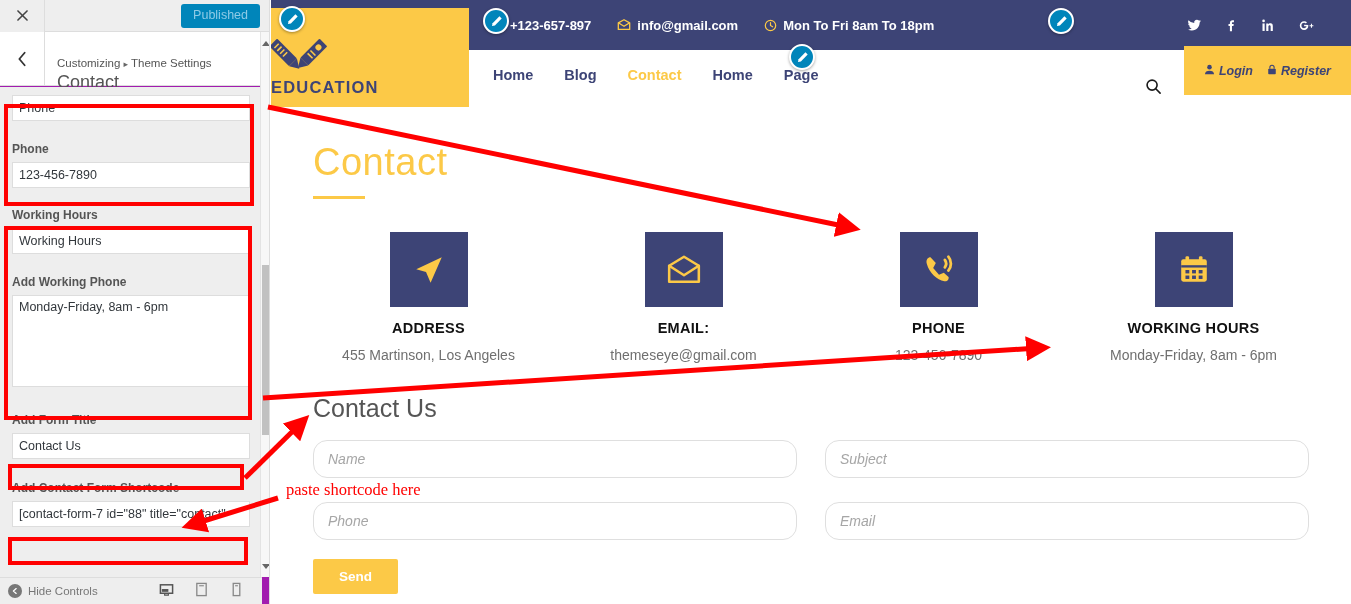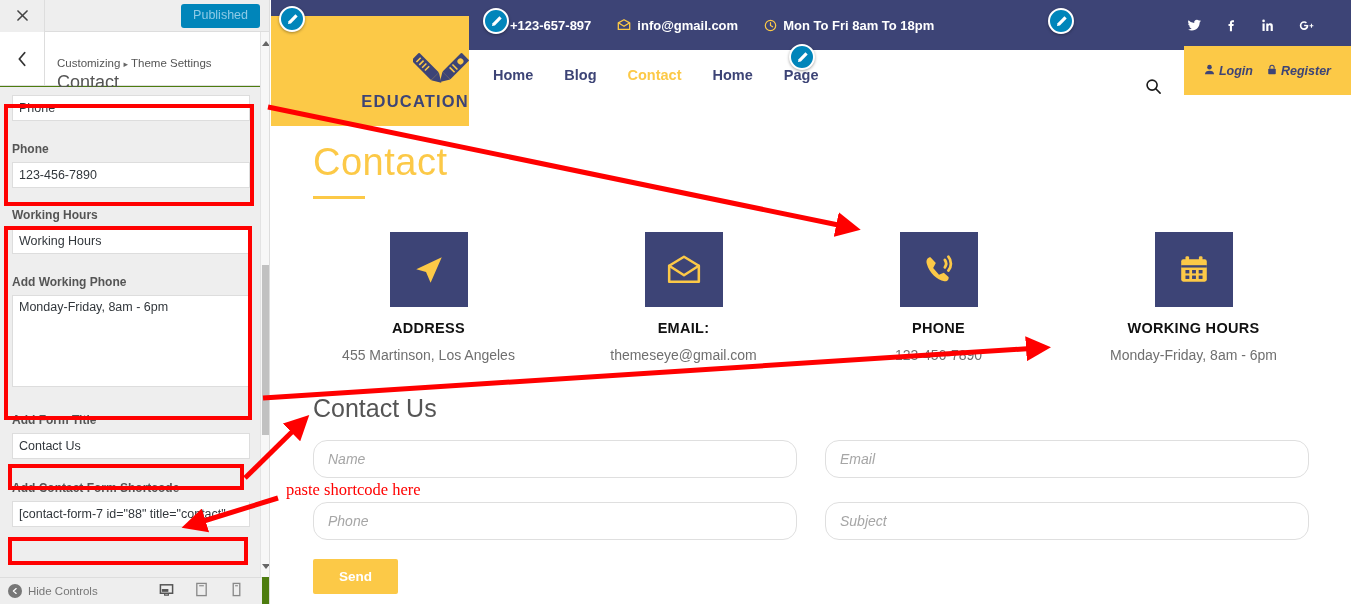--- a/index.html
+++ b/index.html
@@ -8,21 +8,21 @@
     overflow: hidden;
     font-family: "Liberation Sans", sans-serif;
     background: #fff;
   }
   #root { position: relative; width: 1351px; height: 604px; }
 
   
   #customizer {
     position: absolute; left: 0; top: 0;
     width: 270px; height: 604px;
-    background: #4d7c0f;
+    background: #a21caf;
     border-right: 1px solid #ddd;
     overflow: hidden;
   }
   .cz-topbar {
     position: absolute; left:0; top:0; width: 270px; height: 32px;
     background: #eeeeee; border-bottom: 1px solid #ddd;
     display: flex; align-items: center;
   }
   .cz-close {
     width: 45px; height: 32px; display: flex; align-items: center; justify-content: center;
@@ -109,23 +109,23 @@
   
   #preview {
     position: absolute; left: 271px; top: 0; width: 1080px; height: 604px;
     background: #fff; overflow: hidden;
   }
   .topbar {
     position: relative; height: 50px; background: #3d4476;
     display: flex; align-items: center; color: #fff;
   }
   .logo-box {
-    position: absolute; left: 0; top: 16px; width: 198px; height: 110px;
+    position: absolute; left: 0; top: 8px; width: 198px; height: 99px;
     background: #fcc947; display: flex; flex-direction: column;
-    align-items: flex-end; justify-content: center; z-index: 5;
+    align-items: flex-start; justify-content: center; z-index: 5;
   }
   .logo-glyph { color: #3d4476; margin-top: 2px; }
   .logo-text {
     color: #3d4476; font-weight: bold; font-size: 16.5px;
     letter-spacing: 1.2px; margin-top: 4px;
   }
   .topbar-inner {
     margin-left: 198px; display: flex; align-items: center;
     height: 50px; width: calc(100% - 198px); padding-left: 22px;
   }
@@ -503,22 +503,22 @@
     </div>
 
     
     <div class="form-title">Contact Us</div>
     <div class="form-grid">
       <div class="form-col">
         <input class="frm-input" placeholder="Name" style="">
         <input class="frm-input" placeholder="Phone" style="">
       </div>
       <div class="form-col">
+        <input class="frm-input" placeholder="Subject" style="">
         <input class="frm-input" placeholder="Email" style="">
-        <input class="frm-input" placeholder="Subject" style="">
       </div>
     </div>
     <button class="send-btn">Send</button>
 
     
     <div class="pencil" style="left:8px; top:6px;">
       <svg viewBox="0 0 16 16" fill="#fff">
           <path d="M11.6 1.6 14.4 4.4 6 12.8 2.4 13.6 3.2 10z"></path>
         </svg>
     </div>

